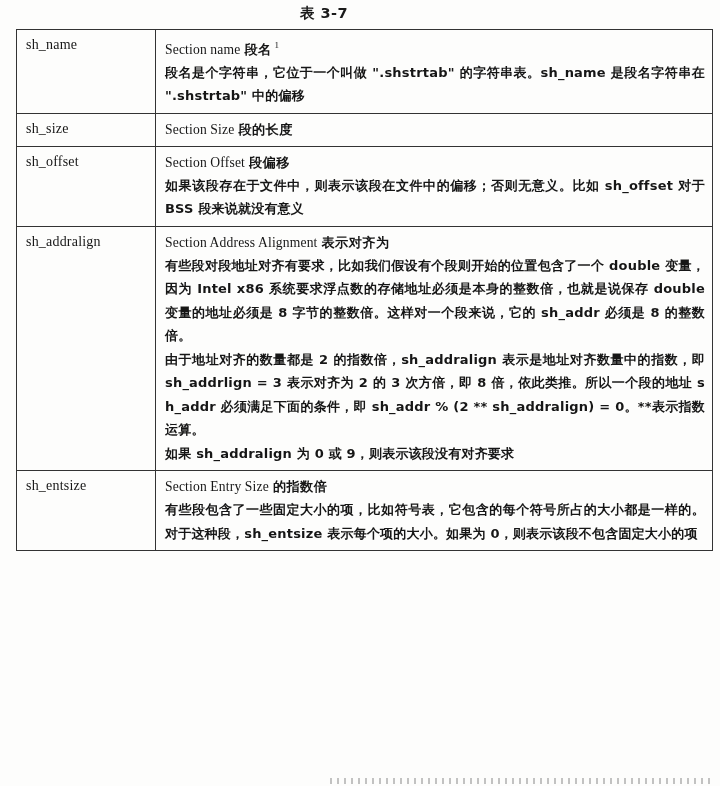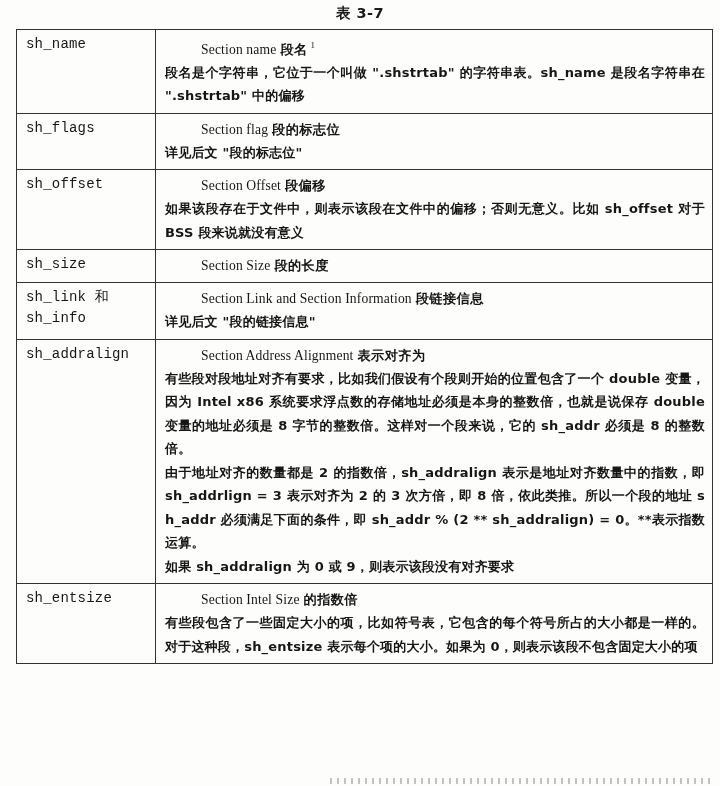--- a/index.html
+++ b/index.html
@@ -32,63 +32,61 @@
     position: absolute;
     left: 0;
     top: 4px;
     width: 648px;
     text-align: center;
     font-family: "DejaVu Sans", "Liberation Sans", sans-serif;
     font-size: 14.5px;
     font-weight: 700;
     letter-spacing: 0.5px;
     color: #1a1a1a;
-    padding-left: 36px;
   }
 
   
   .spec-table {
     position: absolute;
     left: 16px;
     top: 29px;
     width: 697px;
     border-collapse: collapse;
     table-layout: fixed;
     border: 1.6px solid #2b2b2b;
   }
   .spec-table td {
     border: 1px solid #333333;
     vertical-align: top;
     padding: 4px 7px 5px 9px;
     box-sizing: border-box;
   }
   .spec-table td.field {
     width: 139px;
-    font-family: Liberation Mono, monospace;
+    font-family: Liberation Serif, serif;
     font-size: 14px;
     line-height: 21px;
     letter-spacing: 0.2px;
     white-space: nowrap;
     color: #161616;
   }
   .spec-table td.desc {
     font-size: 13.6px;
     line-height: 23px;
     color: #161616;
   }
 
   .field-line { display: block; }
 
   
   .desc .head {
     display: block;
     font-family: "Liberation Serif", "DejaVu Serif", serif;
     letter-spacing: 0.15px;
     white-space: nowrap;
-    margin-left: 36px;
   }
   .desc .head .cjk {
     font-family: "DejaVu Sans", "Liberation Sans", sans-serif;
     font-weight: 700;
     font-size: 13.2px;
     letter-spacing: 0.4px;
     margin-left: 4px;
   }
   .desc .head sup {
     font-size: 9px;
@@ -136,79 +134,60 @@
         <td class="field">
           <span class="field-line">sh_name</span>
         </td>
         <td class="desc">
           <span class="head"><span>Section name</span><span class="cjk">段名</span><sup>1</sup></span>
           <span class="body">段名是个字符串，它位于一个叫做 ".shstrtab" 的字符串表。sh_name 是段名字符串在 ".shstrtab" 中的偏移</span>
         </td>
       </tr>
 
 
-      <tr>
-        <td class="field">
-          <span class="field-line">sh_flags</span>
-        </td>
-        <td class="desc">
-          <span class="head"><span>Section flag</span><span class="cjk">段的标志位</span></span>
-          <span class="body single">详见后文 "段的标志位"</span>
-        </td>
-      </tr>
 
-
-      <tr>
-        <td class="field">
-          <span class="field-line">sh_offset</span>
-        </td>
-        <td class="desc">
-          <span class="head"><span>Section Offset</span><span class="cjk">段偏移</span></span>
-          <span class="body">如果该段存在于文件中，则表示该段在文件中的偏移；否则无意义。比如 sh_offset 对于 BSS 段来说就没有意义</span>
-        </td>
-      </tr>
 
       <tr>
         <td class="field">
           <span class="field-line">sh_size</span>
         </td>
         <td class="desc">
           <span class="head"><span>Section Size</span><span class="cjk">段的长度</span></span>
         </td>
       </tr>
 
       <tr>
         <td class="field">
-          <span class="field-line">sh_link 和</span>
-          <span class="field-line">sh_info</span>
+          <span class="field-line">sh_offset</span>
         </td>
         <td class="desc">
-          <span class="head"><span>Section Link and Section Information</span><span class="cjk">段链接信息</span></span>
-          <span class="body single">详见后文 "段的链接信息"</span>
+          <span class="head"><span>Section Offset</span><span class="cjk">段偏移</span></span>
+          <span class="body">如果该段存在于文件中，则表示该段在文件中的偏移；否则无意义。比如 sh_offset 对于 BSS 段来说就没有意义</span>
         </td>
       </tr>
+
 
       <tr>
         <td class="field">
           <span class="field-line">sh_addralign</span>
         </td>
         <td class="desc">
           <span class="head"><span>Section Address Alignment</span><span class="cjk">表示对齐为</span></span>
           <span class="body">有些段对段地址对齐有要求，比如我们假设有个段则开始的位置包含了一个 double 变量，因为 Intel x86 系统要求浮点数的存储地址必须是本身的整数倍，也就是说保存 double 变量的地址必须是 8 字节的整数倍。这样对一个段来说，它的 sh_addr 必须是 8 的整数倍。</span>
           <span class="body">由于地址对齐的数量都是 2 的指数倍，sh_addralign 表示是地址对齐数量中的指数，即 sh_addrlign = 3 表示对齐为 2 的 3 次方倍，即 8 倍，依此类推。所以一个段的地址 sh_addr 必须满足下面的条件，即 sh_addr % (2 ** sh_addralign) = 0。**表示指数运算。</span>
           <span class="body single">如果 sh_addralign 为 0 或 9，则表示该段没有对齐要求</span>
         </td>
       </tr>
 
       <tr>
         <td class="field">
           <span class="field-line">sh_entsize</span>
         </td>
         <td class="desc">
-          <span class="head"><span>Section Intel Size</span><span class="cjk">的指数倍</span></span>
+          <span class="head"><span>Section Entry Size</span><span class="cjk">的指数倍</span></span>
           <span class="body">有些段包含了一些固定大小的项，比如符号表，它包含的每个符号所占的大小都是一样的。对于这种段，sh_entsize 表示每个项的大小。如果为 0，则表示该段不包含固定大小的项</span>
         </td>
       </tr>
 
     </tbody>
   </table>
 
   <div class="scan-smudge"></div>
 </div>
 

